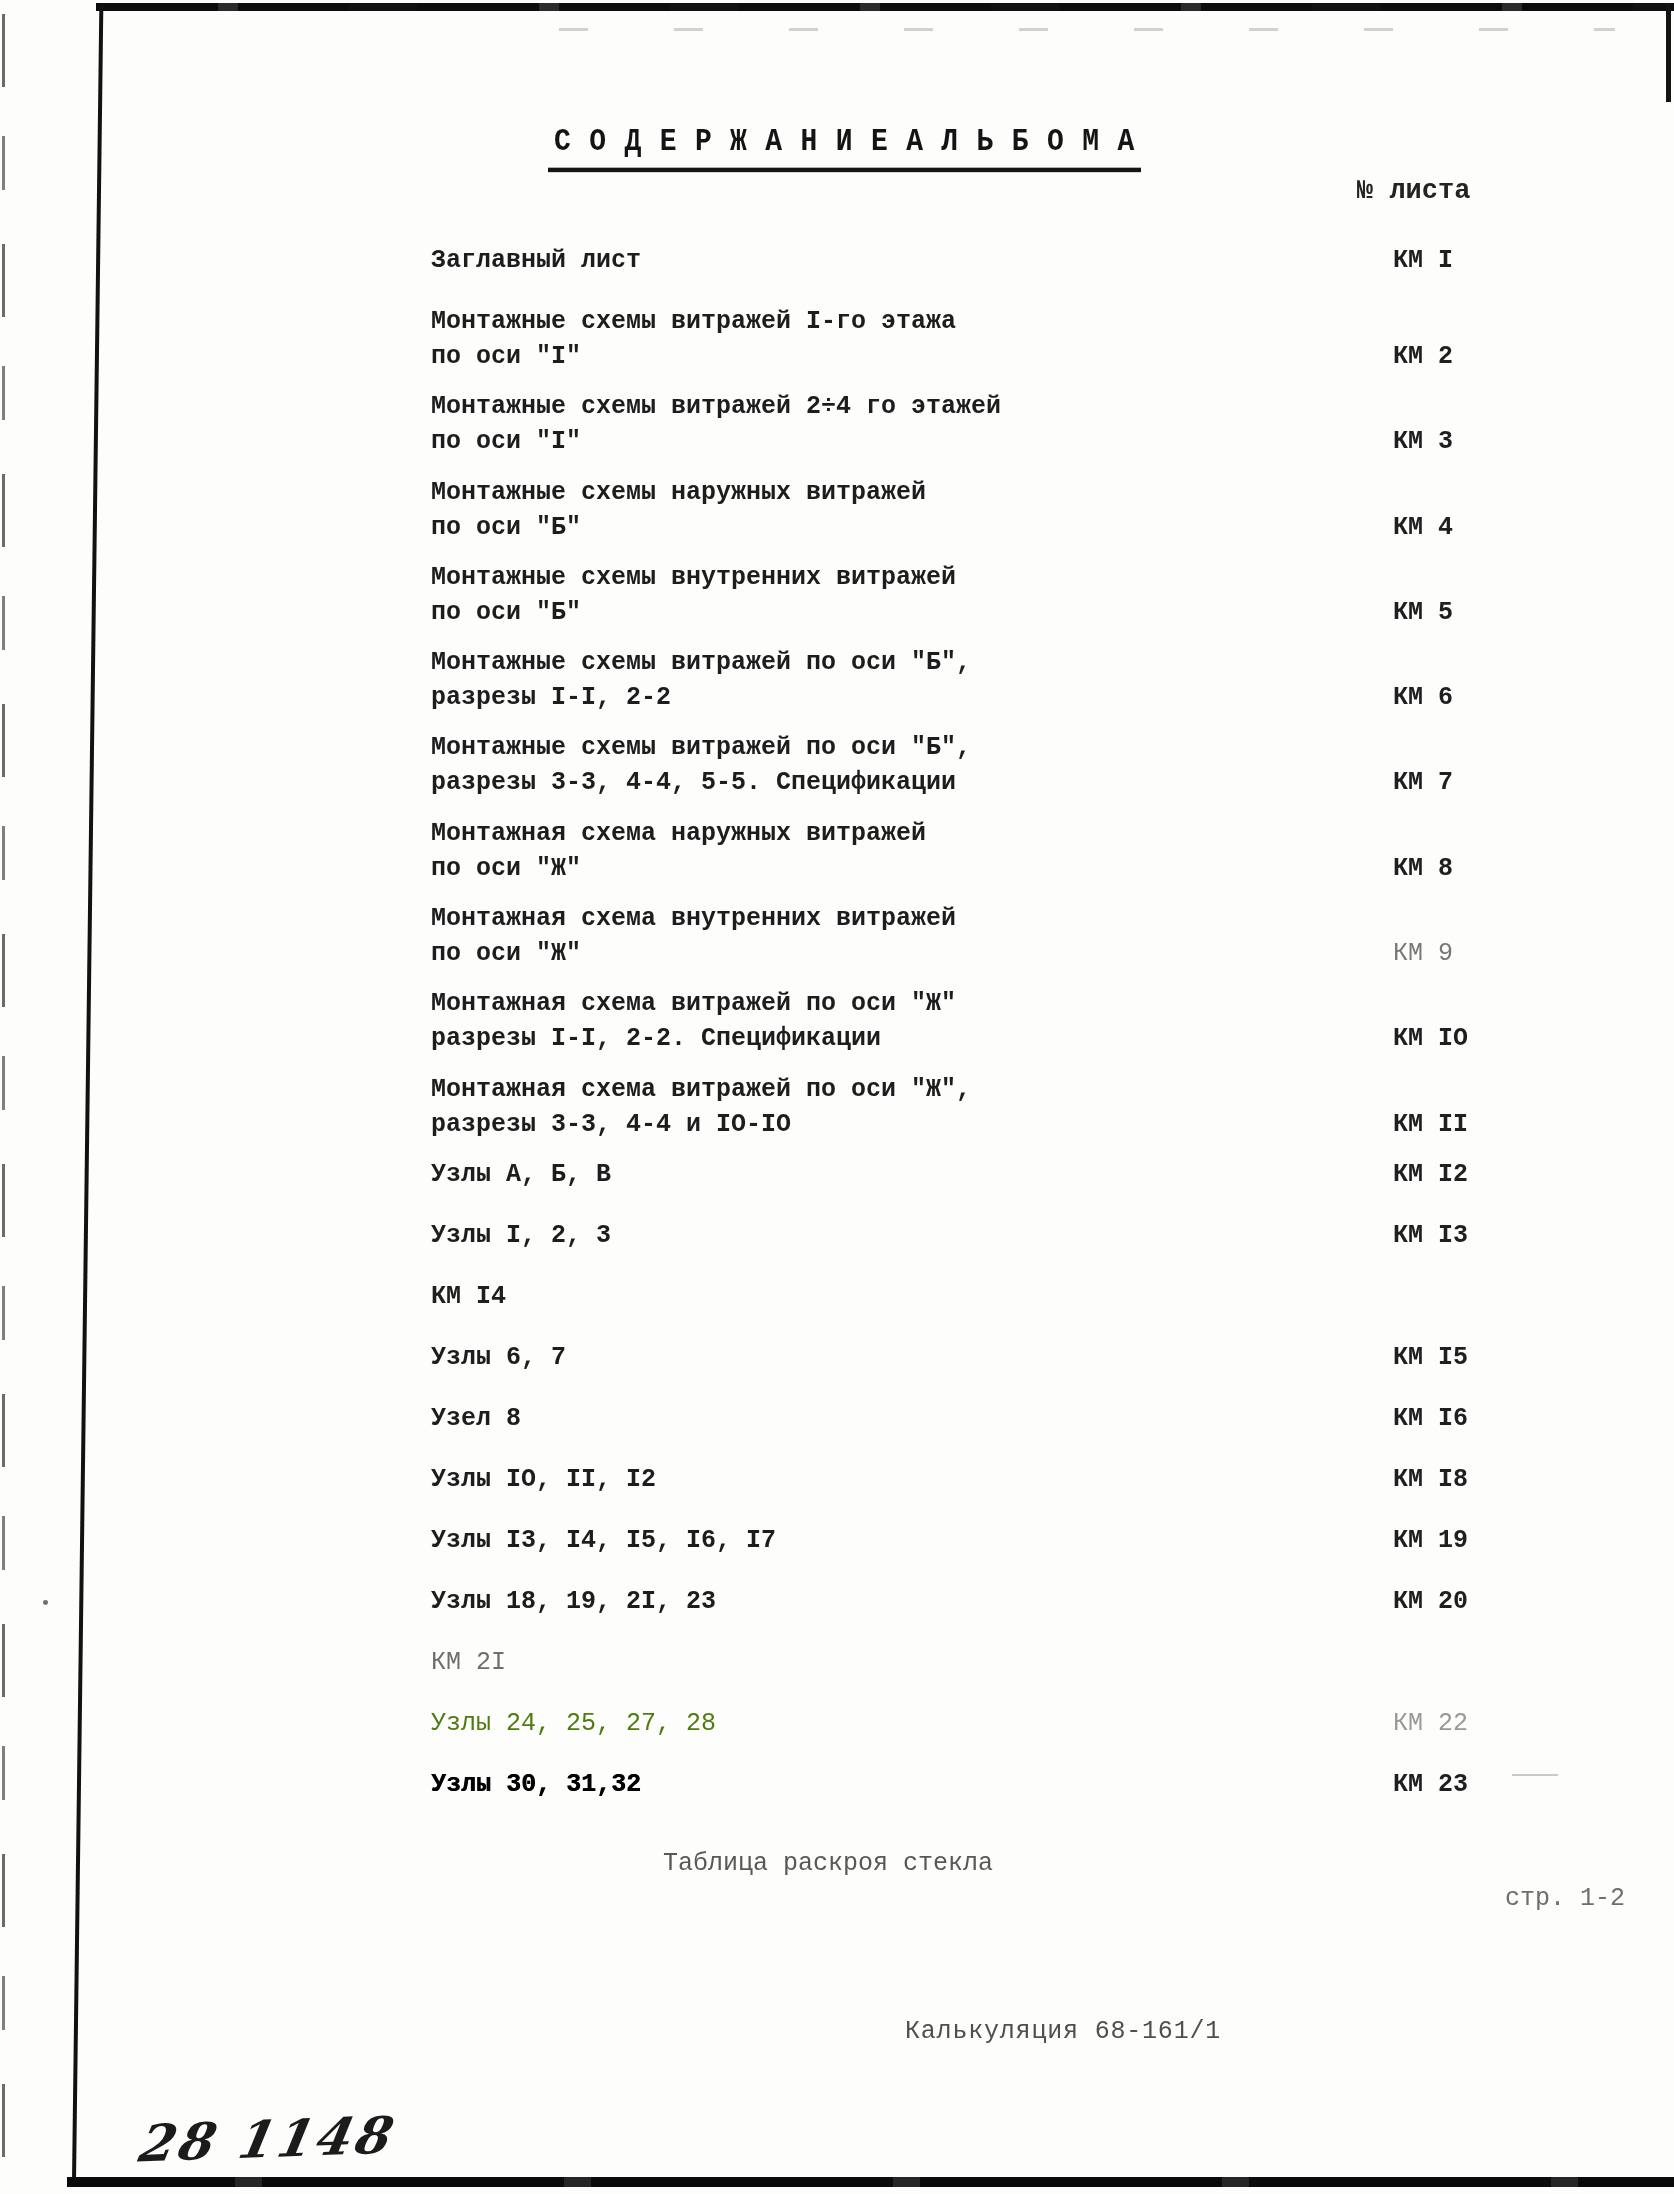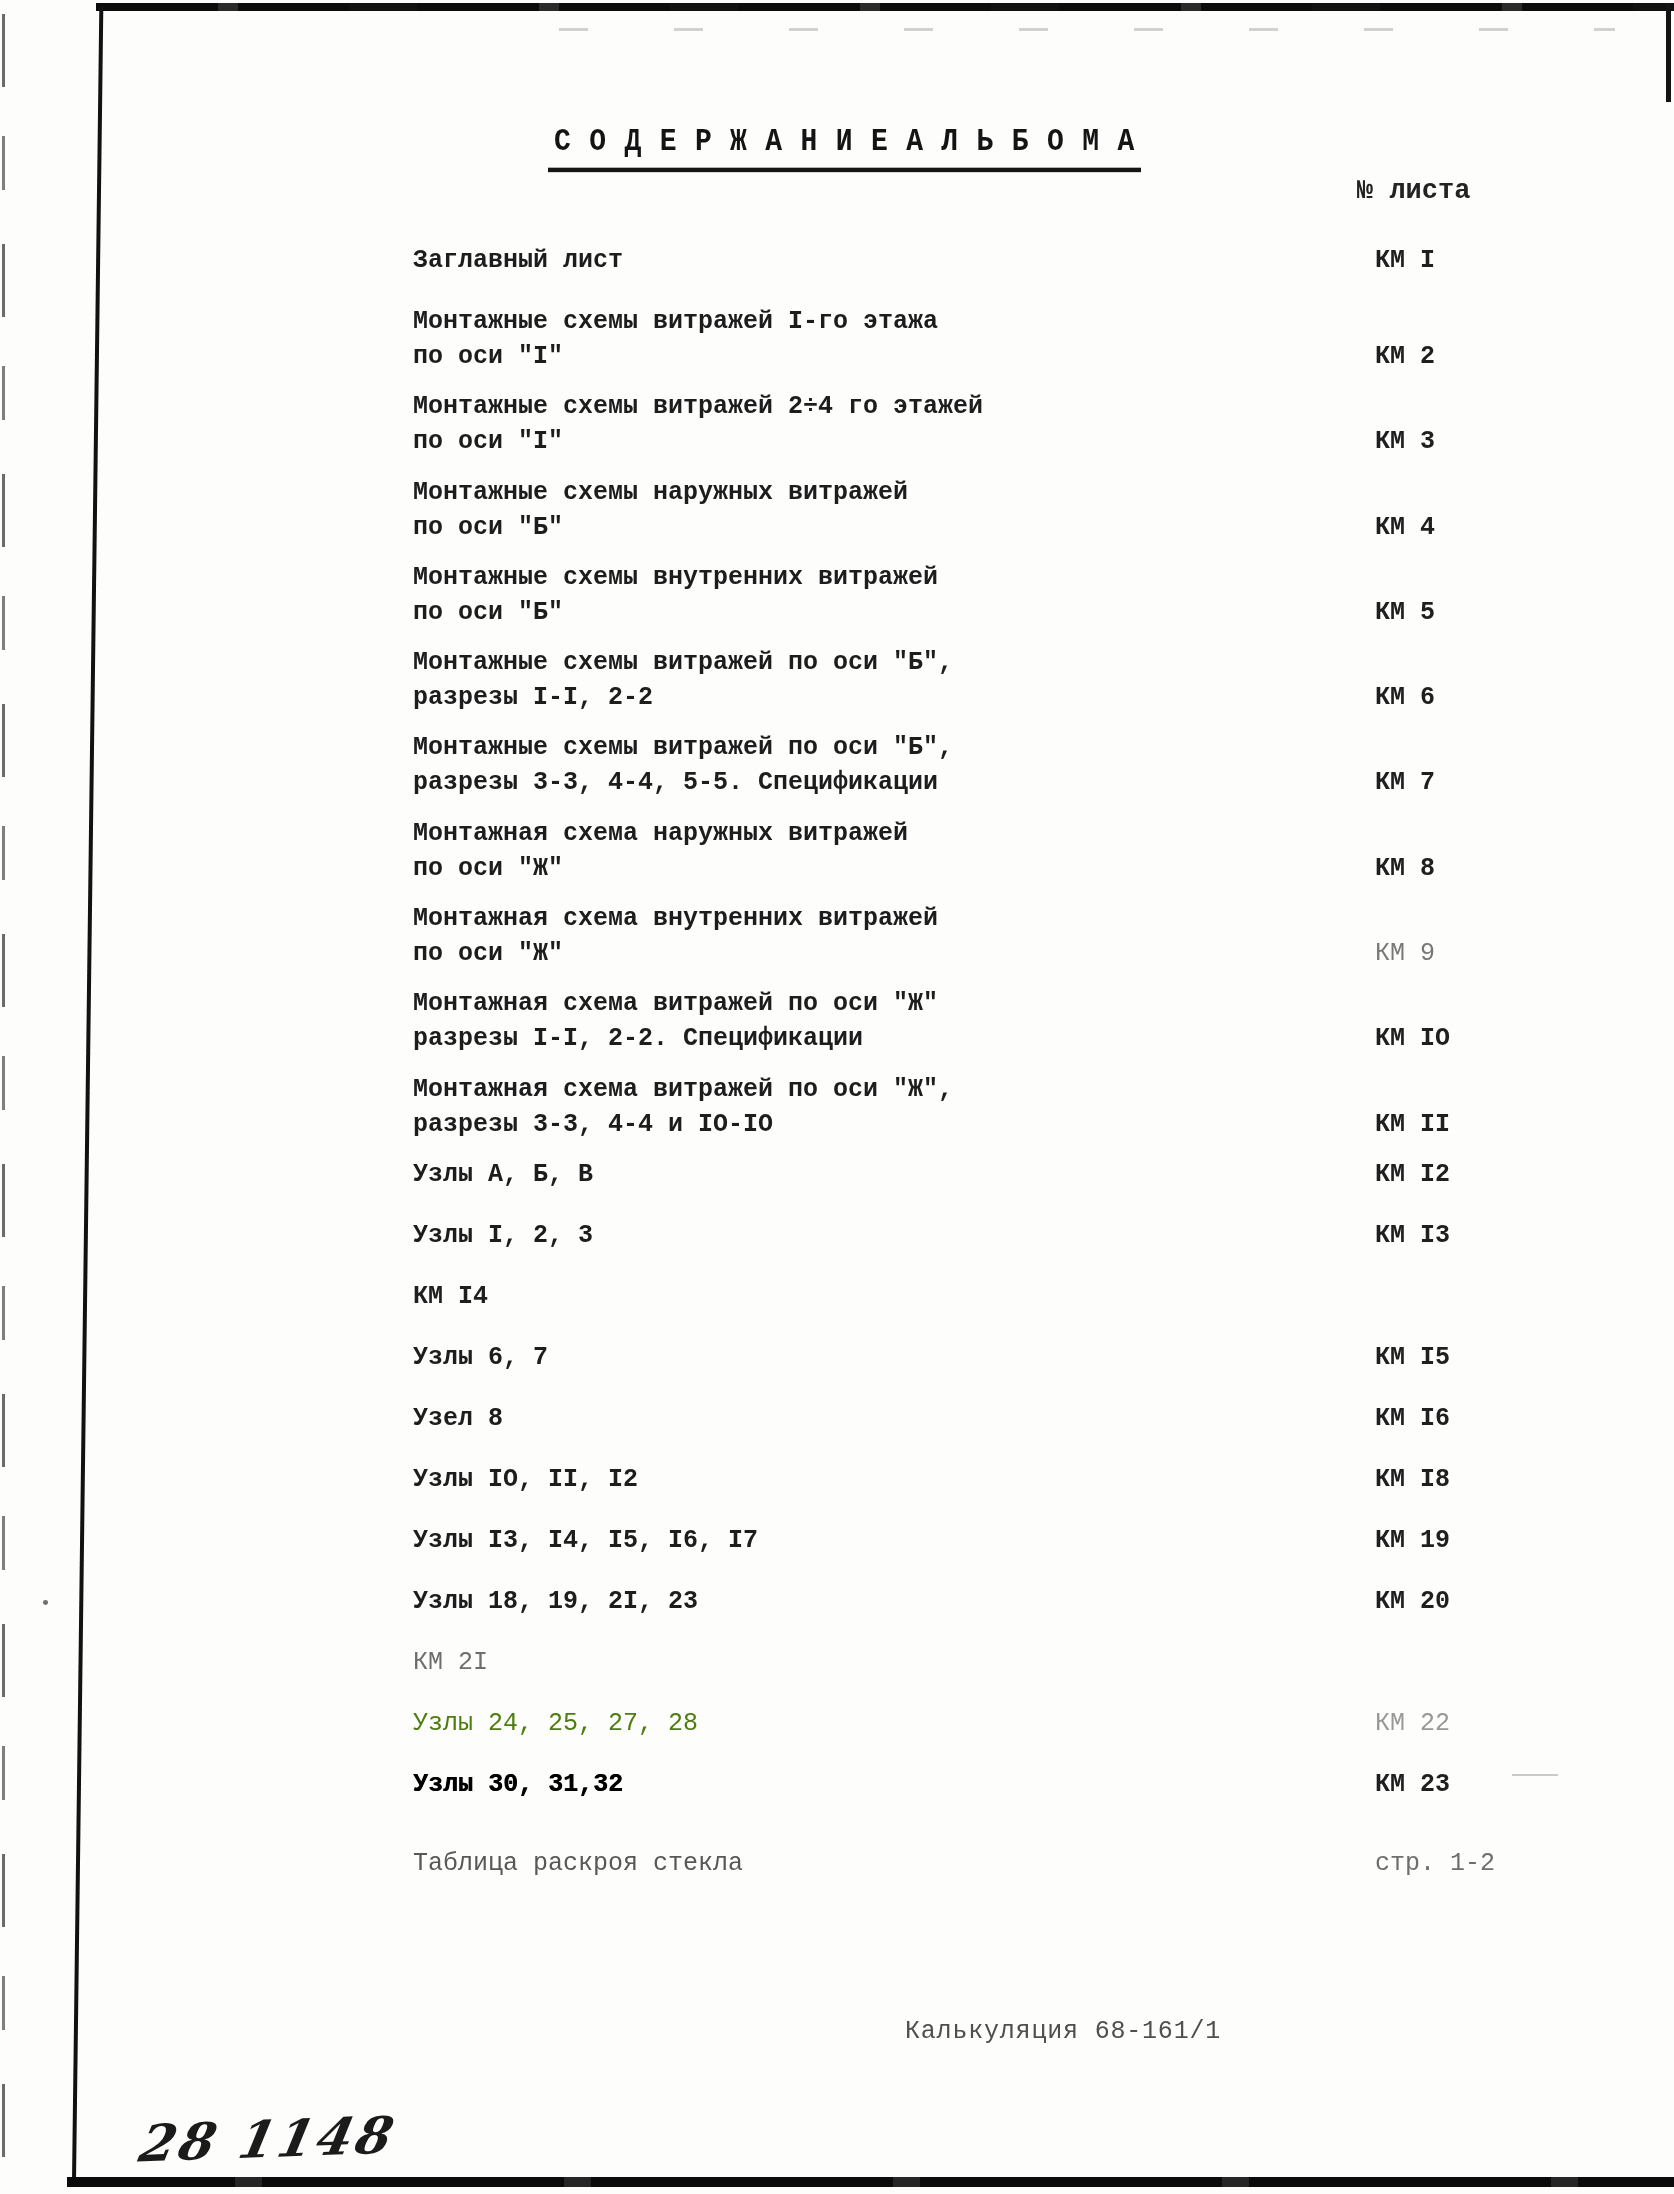--- a/index.html
+++ b/index.html
@@ -60,37 +60,37 @@
     border-bottom:4.6px solid #161616;
     transform:scaleY(1.12);transform-origin:top left;
   }
   .col-header{
     position:absolute;left:1357px;top:176px;
     font-size:27px;font-weight:bold;color:#232323;
     white-space:nowrap;
   }
   
   .toc{
-    position:absolute;left:413px;top:243px;width:1194px;
+    position:absolute;left:431px;top:243px;width:1194px;
   }
   .row{
     display:flex;align-items:flex-end;
   }
   .row-title{
     width:962px;
     font-size:25px;line-height:35px;font-weight:bold;color:#1d1d1d;
     white-space:pre-line;
   }
   .row-sheet{
     font-size:25px;line-height:35px;font-weight:bold;color:#1f1f1f;
     white-space:nowrap;
   }
   .row.one{margin-bottom:26px;}
   .row.two{margin-bottom:15.3px;}
-  .row:last-child{margin-top:44px;}
+  .row:last-child{margin-top:44px;flex-direction:column;}
   
   .tone-faded .row-title{color:#585858;font-weight:normal;}
   .tone-faded .row-sheet{color:#6e6e6e;font-weight:normal;}
   .tone-very-faded .row-title{color:#4d7c0f;font-weight:normal;}
   .tone-very-faded .row-sheet{color:#989898;font-weight:normal;}
   .tone-bold .row-title{color:#000;text-shadow:0.5px 0 #000;}
   .sheet-faded .row-sheet{color:#787878;font-weight:normal;}
   
   .footer-note{
     position:absolute;left:905px;top:2017px;

